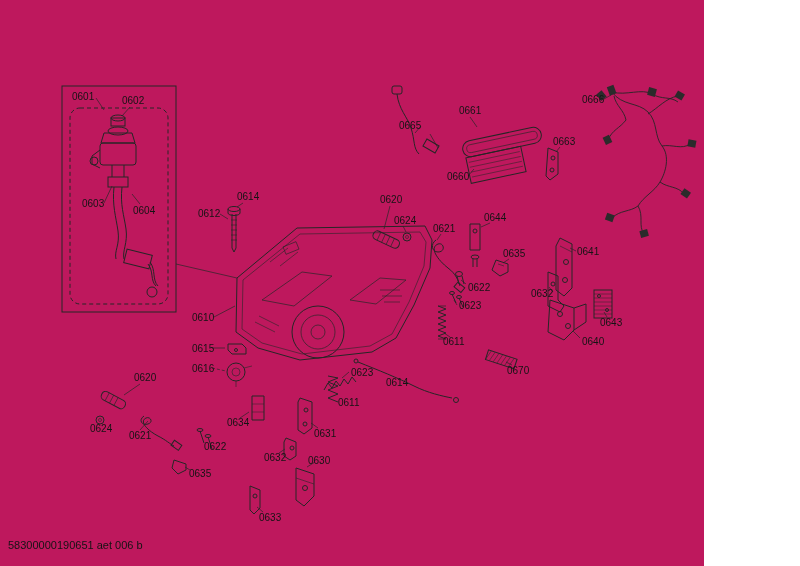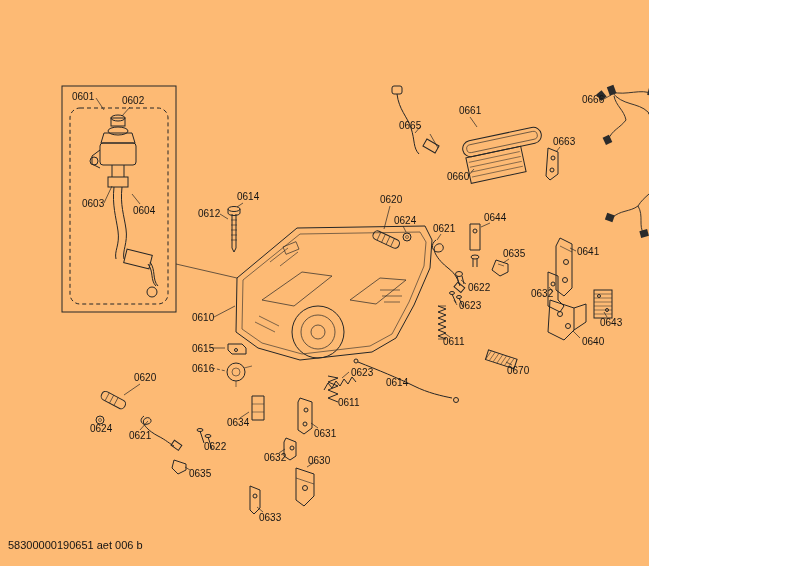--- a/index.html
+++ b/index.html
@@ -1,20 +1,20 @@
 <!DOCTYPE html>
 <html><head>
 <meta charset="utf-8">
 <style>
   html, body { margin: 0; padding: 0; background: #ffffff; }
   .stage {
     position: relative;
-    width: 649px;
+    width: 704px;
     height: 566px;
-    background: #fdba74;
+    background: #be185d;
     overflow: hidden;
   }
   svg { display: block; }
   .lbl {
     font-family: "Liberation Sans", sans-serif;
     font-size: 10px;
     fill: #141414;
   }
   .footer-text {
     font-family: "Liberation Sans", sans-serif;

